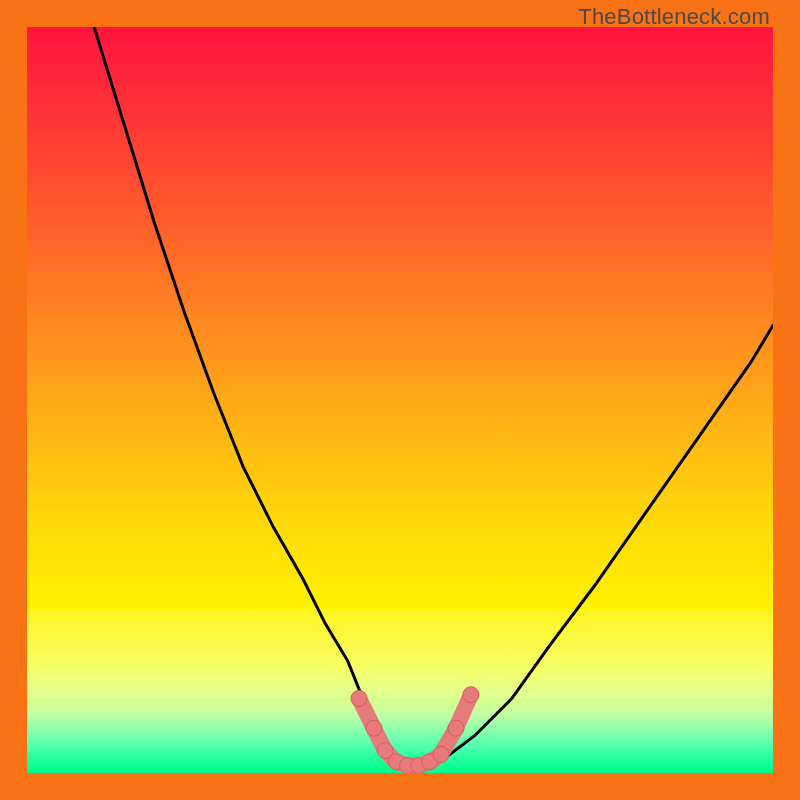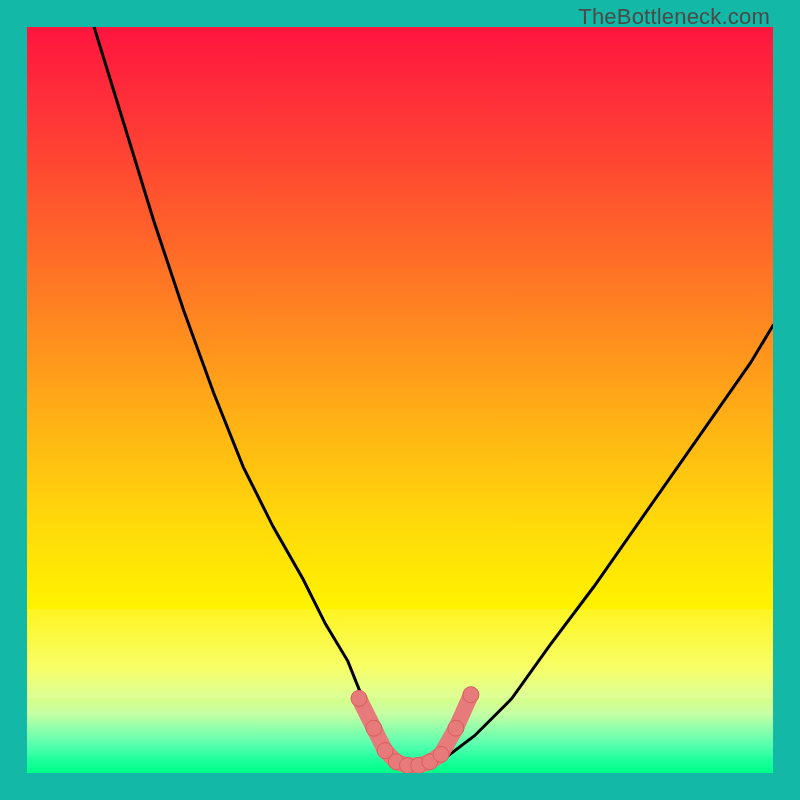--- a/index.html
+++ b/index.html
@@ -8,21 +8,21 @@
     width: 800px;
     height: 800px;
     overflow: hidden;
     background: #000;
     font-family: Arial, Helvetica, sans-serif;
   }
   .frame {
     position: relative;
     width: 800px;
     height: 800px;
-    background: #14b8a6;
+    background: #f97316;
   }
   .plot-area {
     position: absolute;
     left: 27px;
     top: 27px;
     width: 746px;
     height: 746px;
     overflow: hidden;
   }
   .heatmap {

